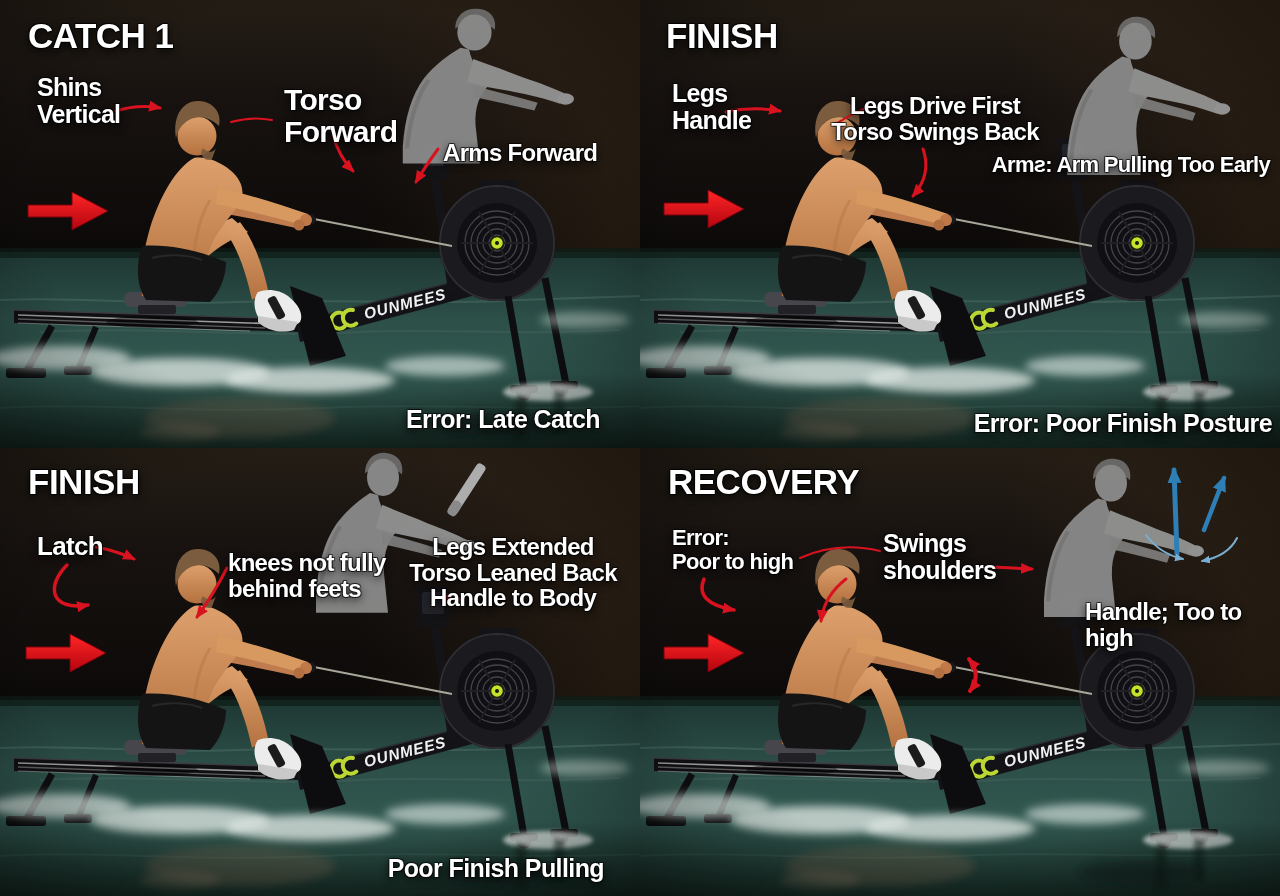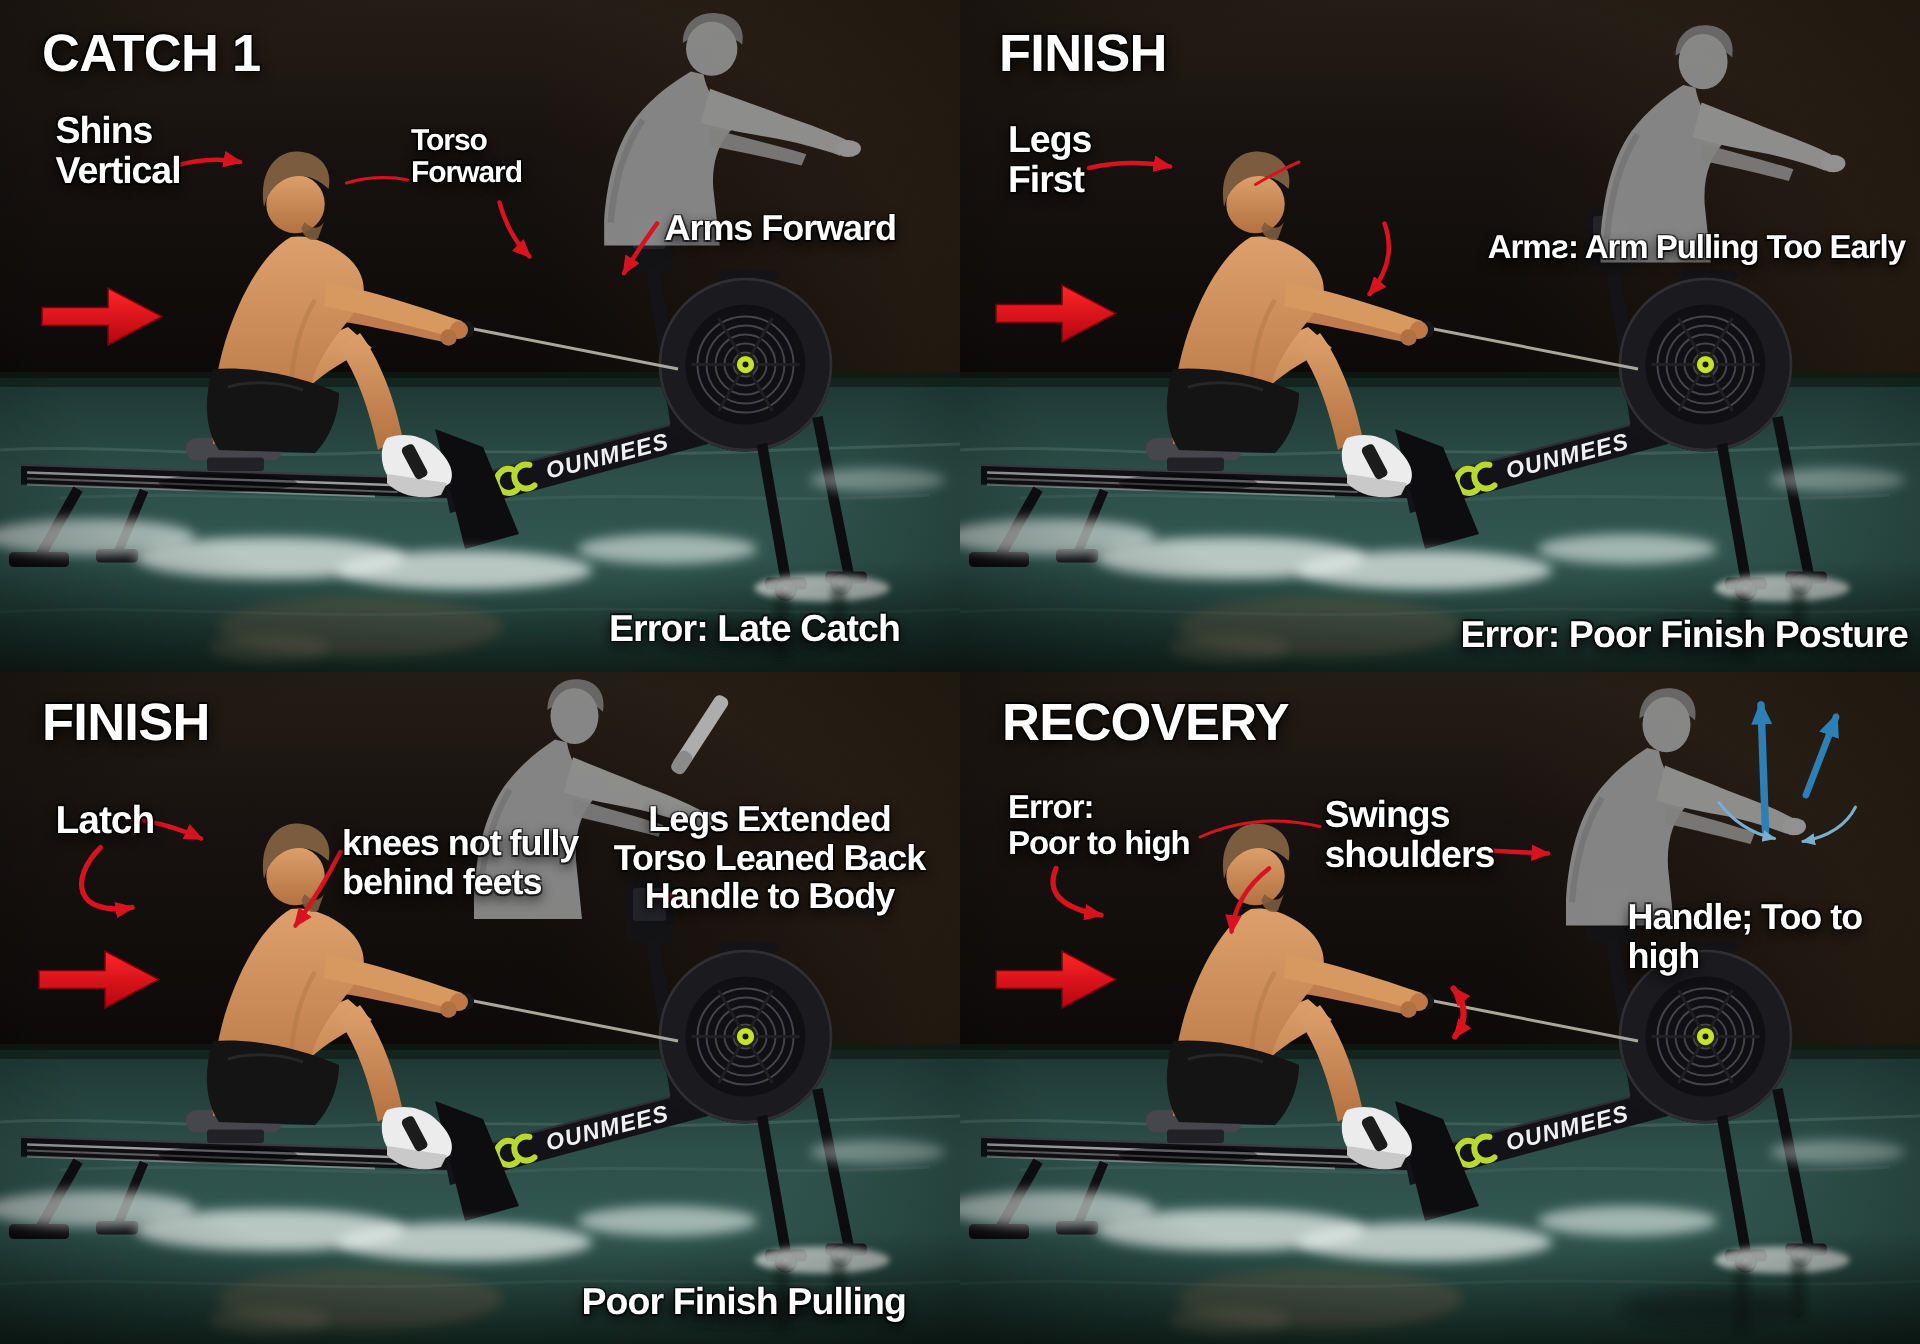--- a/index.html
+++ b/index.html
@@ -227,40 +227,42 @@
       <use href="#ghost-def" transform="translate(345,4) scale(1.07,0.95)"></use>
       <path d="M116,111 Q138,104 160,108" class="red-stroke" stroke-width="3" marker-end="url(#mk-red)"></path>
       <path d="M272,120 Q252,116 231,122" class="red-stroke" stroke-width="2"></path>
       <path d="M333,135 Q339,157 353,171" class="red-stroke" stroke-width="3" marker-end="url(#mk-red)"></path>
       <path d="M438,149 Q425,167 416,182" class="red-stroke" stroke-width="3" marker-end="url(#mk-red)"></path>
       <use href="#big-arrow-def" x="28" y="192"></use>
     </svg>
     <div class="title" style="left:28px;top:18px">CATCH 1</div>
     <div class="label" style="left:37px;top:74px;font-size:25px">Shins
 Vertical</div>
-    <div class="label" style="left:274px;top:84px;font-size:20px">Torso
+    <div class="label" style="left:284px;top:84px;font-size:30px">Torso
 Forward</div>
     <div class="label" style="left:443px;top:140px">Arms Forward</div>
     <div class="footer" style="right:40px;top:405px">Error: Late Catch</div>
   </section>
 
   <section class="panel">
     <svg class="scene" viewBox="0 0 640 448">
         <use href="#scene-def"></use>
       </svg>
     <svg class="overlay" viewBox="0 0 640 448">
       <use href="#ghost-def" transform="translate(372,12) scale(1.02,0.97)"></use>
       <path d="M86,112 Q112,106 140,111" class="red-stroke" stroke-width="3" marker-end="url(#mk-red)"></path>
       <path d="M197,123 Q212,114 226,108" class="red-stroke" stroke-width="2"></path>
       <path d="M283,149 Q292,174 273,196" class="red-stroke" stroke-width="3" marker-end="url(#mk-red)"></path>
       <use href="#big-arrow-def" x="24" y="190"></use>
     </svg>
     <div class="title" style="left:26px;top:18px">FINISH</div>
     <div class="label" style="left:32px;top:80px;font-size:25px">Legs
-First</div>
+Handle</div>
+    <div class="label center" style="left:180px;top:93px;width:230px">Legs Drive First
+Torso Swings Back</div>
     <div class="label right" style="right:10px;top:153px;font-size:22px">Armƨ: Arm Pulling Too Early</div>
     <div class="footer" style="right:8px;top:409px">Error: Poor Finish Posture</div>
   </section>
 
   <section class="panel">
     <svg class="scene" viewBox="0 0 640 448">
         <use href="#scene-def"></use>
       </svg>
     <svg class="overlay" viewBox="0 0 640 448">
       <use href="#ghost-def" transform="translate(262,0) scale(1,0.98)"></use>

